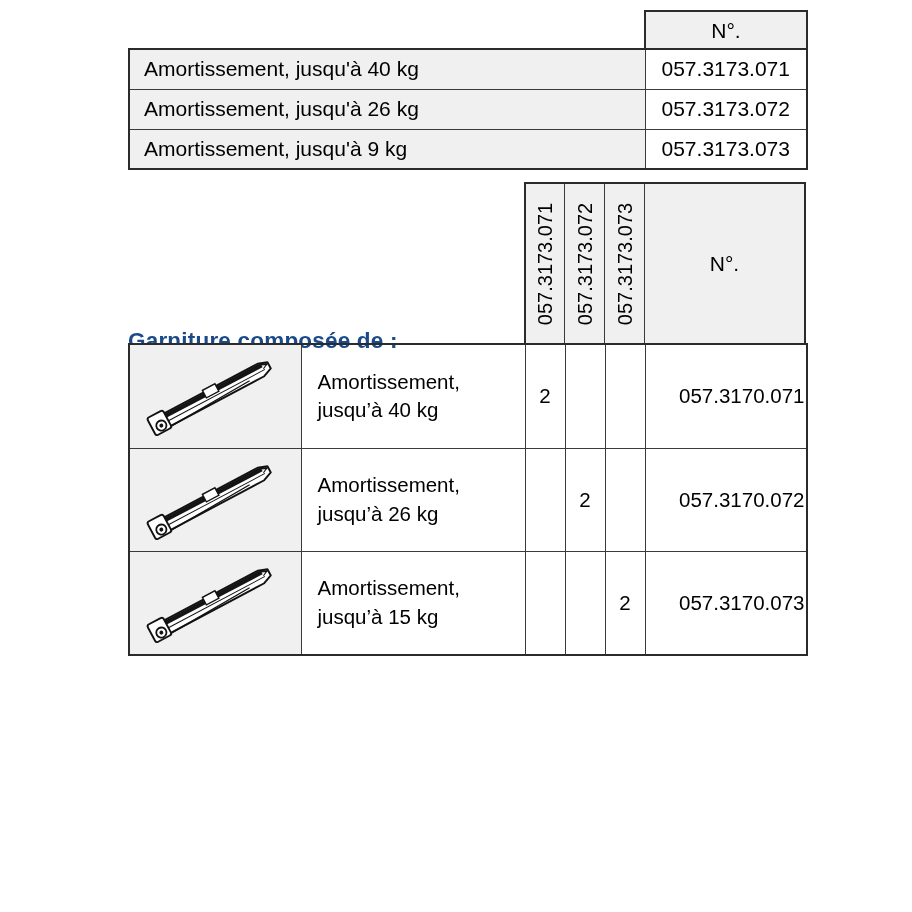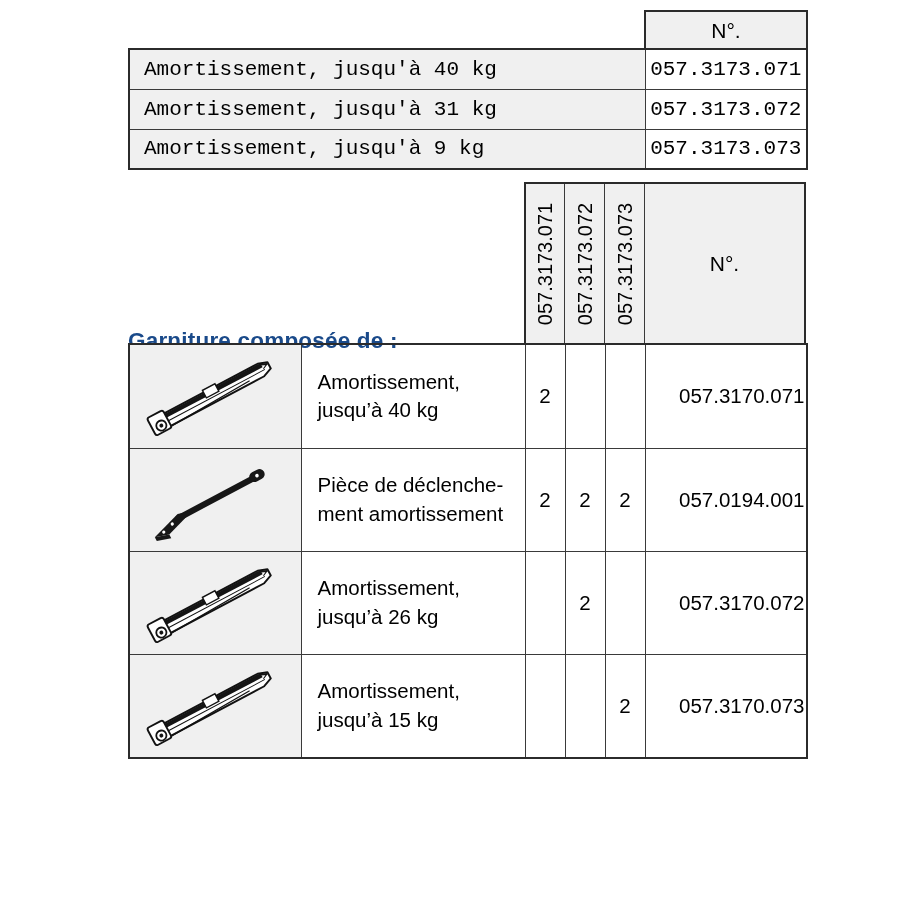--- a/index.html
+++ b/index.html
@@ -32,21 +32,20 @@
   .top-table {
     left: 128px; top: 48px;
     width: 678px;
     border: 2px solid #2b2b2b;
   }
   .top-table td {
     border: 1.4px solid #3a3a3a;
     font-size: 21px;
     vertical-align: middle;
     height: 40px;
-    font-family: Liberation Mono, monospace;
   }
   .top-table td.lbl { background: #f0f0f0; padding-left: 14px; }
   .top-table td.num { background: #ffffff; text-align: center; }
 
   
   .section-title {
     position: absolute;
     left: 128px; top: 306px;
     font-size: 22.5px;
     font-weight: bold;
@@ -155,21 +154,21 @@
     <colgroup>
         <col style="width:516px">
         <col style="width:162px">
       </colgroup>
     <tbody>
       <tr>
         <td class="lbl">Amortissement, jusqu'à 40 kg</td>
         <td class="num">057.3173.071</td>
       </tr>
       <tr>
-        <td class="lbl">Amortissement, jusqu'à 31 kg</td>
+        <td class="lbl">Amortissement, jusqu'à 26 kg</td>
         <td class="num">057.3173.072</td>
       </tr>
       <tr>
         <td class="lbl">Amortissement, jusqu'à 9 kg</td>
         <td class="num">057.3173.073</td>
       </tr>
     </tbody>
   </table>
 
   <div class="section-title">Garniture composée de :</div>
@@ -205,33 +204,20 @@
               <use href="#damper"></use>
             </svg>
         </td>
         <td class="desc">Amortissement,
 jusqu’à 40 kg</td>
         <td class="qty">2</td>
         <td class="qty"></td>
         <td class="qty"></td>
         <td class="no">057.3170.071</td>
       </tr>
-      <tr style="height:102px">
-        <td class="img">
-          <svg class="part-svg" viewBox="0 0 160 104">
-              <use href="#strip"></use>
-            </svg>
-        </td>
-        <td class="desc">Pièce de déclenche-
-ment amortissement</td>
-        <td class="qty">2</td>
-        <td class="qty">2</td>
-        <td class="qty">2</td>
-        <td class="no">057.0194.001</td>
-      </tr>
       <tr style="height:103px">
         <td class="img">
           <svg class="part-svg" viewBox="0 0 160 104">
               <use href="#damper"></use>
             </svg>
         </td>
         <td class="desc">Amortissement,
 jusqu’à 26 kg</td>
         <td class="qty"></td>
         <td class="qty">2</td>

